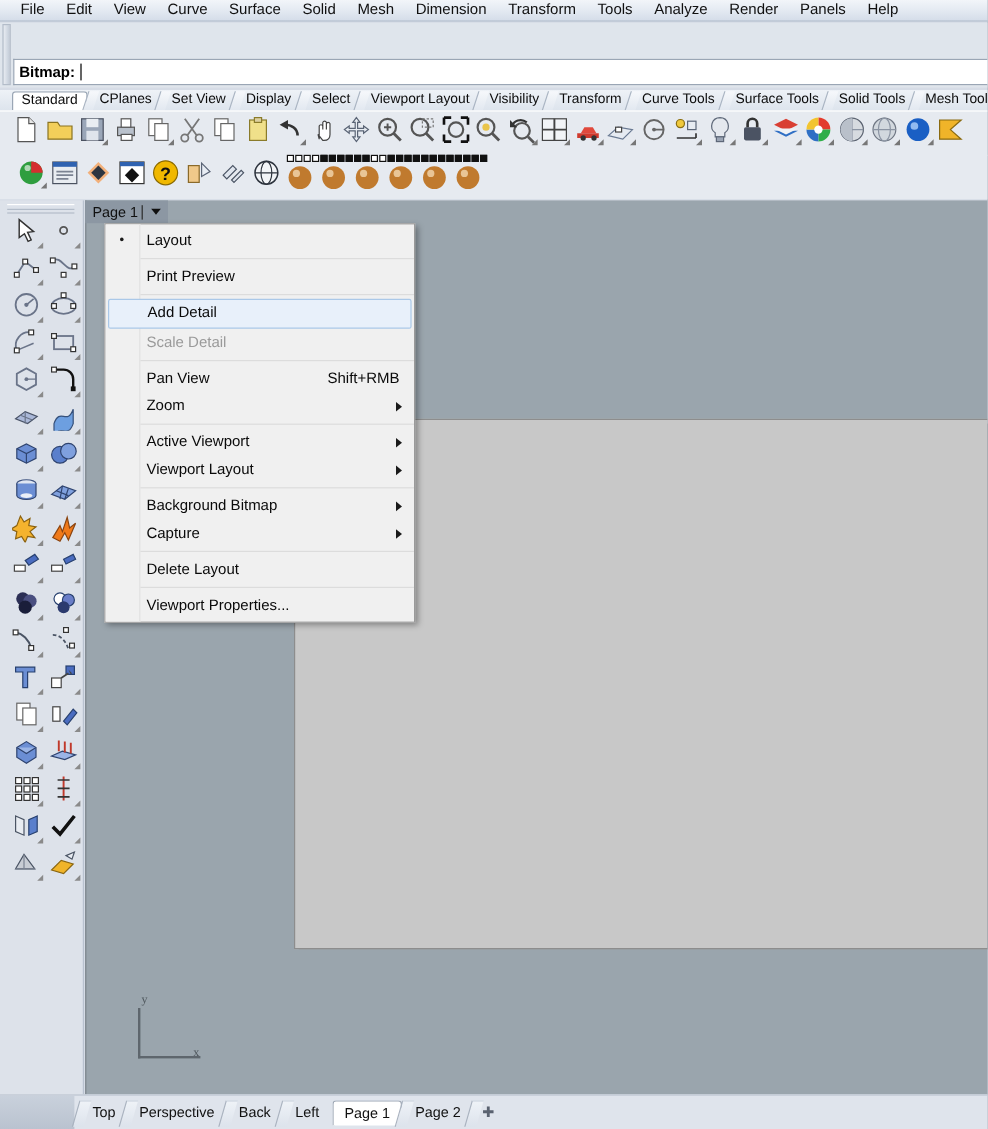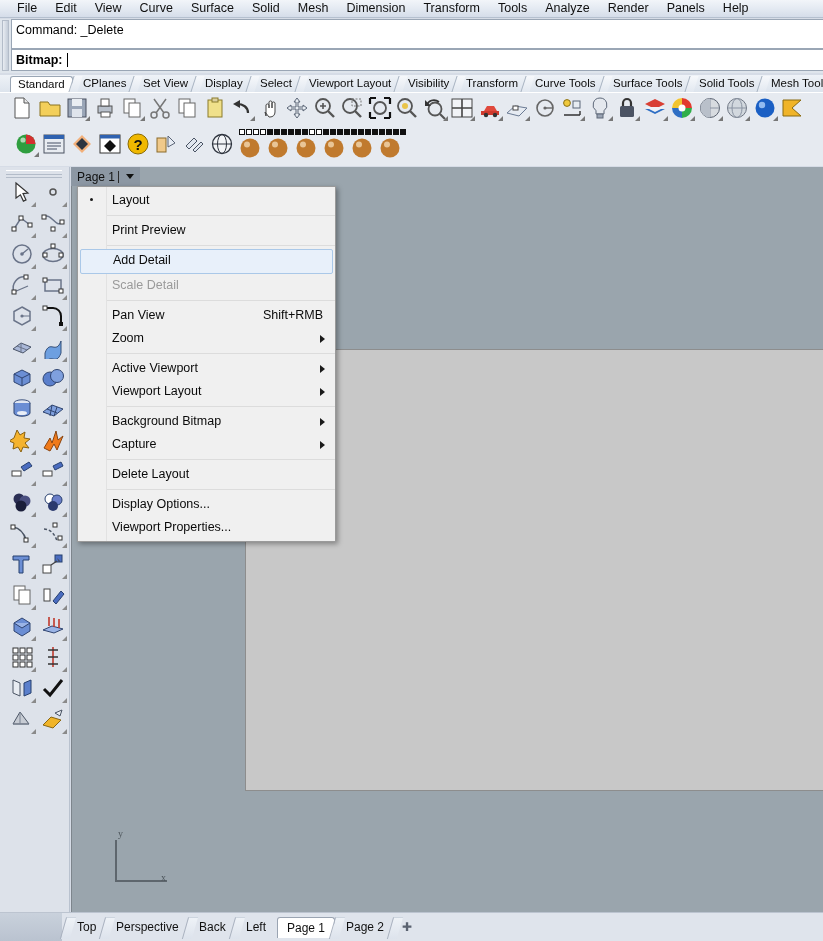--- a/index.html
+++ b/index.html
@@ -77,21 +77,21 @@
 
   
   .vptitle{position:absolute;left:71px;top:167px;height:19px;
      background:#8c97a3;display:flex;align-items:center;padding:0 6px;box-sizing:border-box;
      font-size:12px;color:#101010;}
   .vptitle .arrow{margin-left:7px;display:inline-block;width:0;height:0;
      border-left:4px solid transparent;border-right:4px solid transparent;border-top:5px solid #101010;}
   .vptitle .bar{display:inline-block;width:1px;height:12px;background:#2b2b2b;margin-left:3px;}
 
   
-  .popup{position:absolute;left:77px;top:186px;width:259px;
+  .popup{position:absolute;left:87px;top:186px;width:259px;
      background:#f0f0f0;border:1px solid #9a9a9a;box-sizing:border-box;
      box-shadow:2px 2px 5px rgba(0,0,0,.35);padding:2px 0;}
   .popup .gutter{position:absolute;left:0;top:0;width:28px;height:100%;background:#f0f0f0;
      border-right:1px solid #e2e2e2;}
   .pitem{position:relative;height:23px;line-height:23px;padding-left:34px;padding-right:10px;
      font-size:12.5px;color:#0a0a0a;cursor:default;white-space:nowrap;z-index:2;}
   .pitem.disabled{color:#9a9a9a;}
   .pitem.sel{background:#e8f0fa;border:1px solid #aac8e8;border-radius:2px;
      height:23px;line-height:21px;margin:0 2px;padding-left:32px;}
   .pitem .accel{position:absolute;right:12px;top:0;font-size:12.5px;color:#0a0a0a;}
@@ -130,23 +130,20 @@
       <div class="mi">Transform</div>
       <div class="mi">Tools</div>
       <div class="mi">Analyze</div>
       <div class="mi">Render</div>
       <div class="mi">Panels</div>
       <div class="mi">Help</div>
     </div>
 
   <div class="cmdwrap">
     <div class="cmdgrip"></div>
-    <div class="cmdhist">
-      <div>Command: _Delete</div>
-    </div>
     <div class="cmdline">
       <span class="cmdlabel">Bitmap:</span>
       <span class="caret"></span>
     </div>
   </div>
 
   <div class="tabstrip" id="tabstrip">
       <div class="ttab active" style="left: 10px;"><span>Standard</span></div>
       <div class="ttab" style="left: 76px;"><span class="skew"></span><span>CPlanes</span></div>
       <div class="ttab" style="left: 136px;"><span class="skew"></span><span>Set View</span></div>
@@ -807,21 +804,20 @@
         <div class="pitem"><span>Zoom</span><span class="sub"></span></div>
         <div class="psep"></div>
         <div class="pitem"><span>Active Viewport</span><span class="sub"></span></div>
         <div class="pitem"><span>Viewport Layout</span><span class="sub"></span></div>
         <div class="psep"></div>
         <div class="pitem"><span>Background Bitmap</span><span class="sub"></span></div>
         <div class="pitem"><span>Capture</span><span class="sub"></span></div>
         <div class="psep"></div>
         <div class="pitem"><span>Delete Layout</span></div>
         <div class="psep"></div>
-        <div class="pitem"><span>Display Options...</span></div>
         <div class="pitem"><span>Viewport Properties...</span></div>
       </div>
   </div>
 
   <div class="bottombar">
     <div class="bleft"></div>
     <div id="bottomtabs">
         <div class="btab" style="left: 68px;"><span class="skew"></span><span>Top</span></div>
         <div class="btab" style="left: 107px;"><span class="skew"></span><span>Perspective</span></div>
         <div class="btab" style="left: 190px;"><span class="skew"></span><span>Back</span></div>

